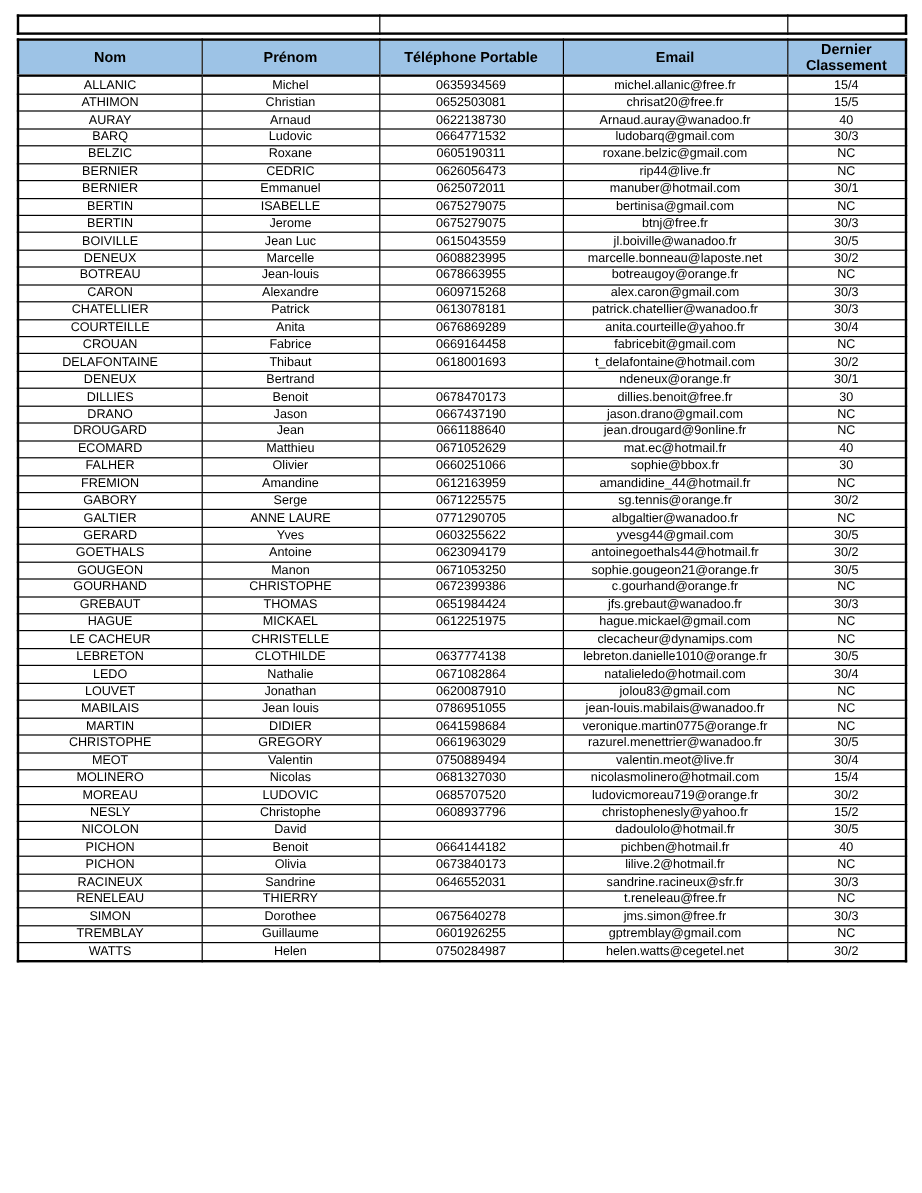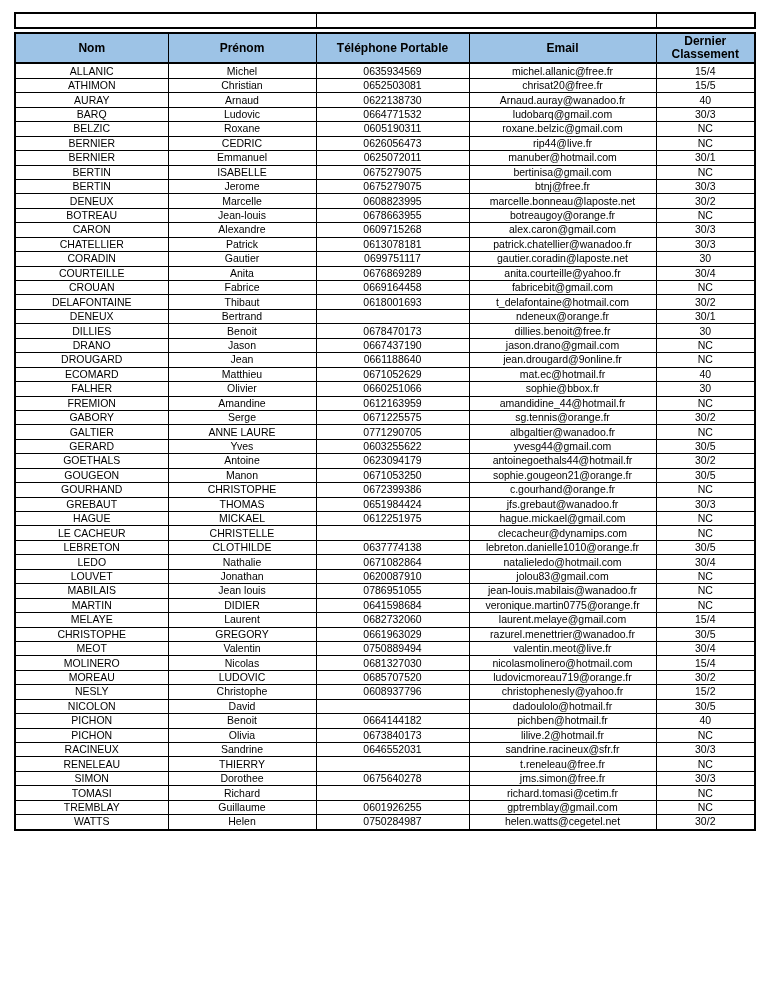--- a/index.html
+++ b/index.html
@@ -172,20 +172,27 @@
             <td>NC</td>
           </tr>
           <tr>
             <td>BERTIN</td>
             <td>Jerome</td>
             <td>0675279075</td>
             <td>btnj@free.fr</td>
             <td>30/3</td>
           </tr>
           <tr>
+            <td>BOIVILLE</td>
+            <td>Jean Luc</td>
+            <td>0615043559</td>
+            <td>jl.boiville@wanadoo.fr</td>
+            <td>30/5</td>
+          </tr>
+          <tr>
             <td>DENEUX</td>
             <td>Marcelle</td>
             <td>0608823995</td>
             <td>marcelle.bonneau@laposte.net</td>
             <td>30/2</td>
           </tr>
           <tr>
             <td>BOTREAU</td>
             <td>Jean-louis</td>
             <td>0678663955</td>
@@ -198,27 +205,20 @@
             <td>0609715268</td>
             <td>alex.caron@gmail.com</td>
             <td>30/3</td>
           </tr>
           <tr>
             <td>CHATELLIER</td>
             <td>Patrick</td>
             <td>0613078181</td>
             <td>patrick.chatellier@wanadoo.fr</td>
             <td>30/3</td>
-          </tr>
-          <tr>
-            <td>CORADIN</td>
-            <td>Gautier</td>
-            <td>0699751117</td>
-            <td>gautier.coradin@laposte.net</td>
-            <td>30</td>
           </tr>
           <tr>
             <td>COURTEILLE</td>
             <td>Anita</td>
             <td>0676869289</td>
             <td>anita.courteille@yahoo.fr</td>
             <td>30/4</td>
           </tr>
           <tr>
             <td>CROUAN</td>
@@ -375,27 +375,20 @@
             <td>NC</td>
           </tr>
           <tr>
             <td>MARTIN</td>
             <td>DIDIER</td>
             <td>0641598684</td>
             <td>veronique.martin0775@orange.fr</td>
             <td>NC</td>
           </tr>
           <tr>
-            <td>MELAYE</td>
-            <td>Laurent</td>
-            <td>0682732060</td>
-            <td>laurent.melaye@gmail.com</td>
-            <td>15/4</td>
-          </tr>
-          <tr>
             <td>CHRISTOPHE</td>
             <td>GREGORY</td>
             <td>0661963029</td>
             <td>razurel.menettrier@wanadoo.fr</td>
             <td>30/5</td>
           </tr>
           <tr>
             <td>MEOT</td>
             <td>Valentin</td>
             <td>0750889494</td>
@@ -457,27 +450,20 @@
             <td></td>
             <td>t.reneleau@free.fr</td>
             <td>NC</td>
           </tr>
           <tr>
             <td>SIMON</td>
             <td>Dorothee</td>
             <td>0675640278</td>
             <td>jms.simon@free.fr</td>
             <td>30/3</td>
-          </tr>
-          <tr>
-            <td>TOMASI</td>
-            <td>Richard</td>
-            <td></td>
-            <td>richard.tomasi@cetim.fr</td>
-            <td>NC</td>
           </tr>
           <tr>
             <td>TREMBLAY</td>
             <td>Guillaume</td>
             <td>0601926255</td>
             <td>gptremblay@gmail.com</td>
             <td>NC</td>
           </tr>
           <tr>
             <td>WATTS</td>

